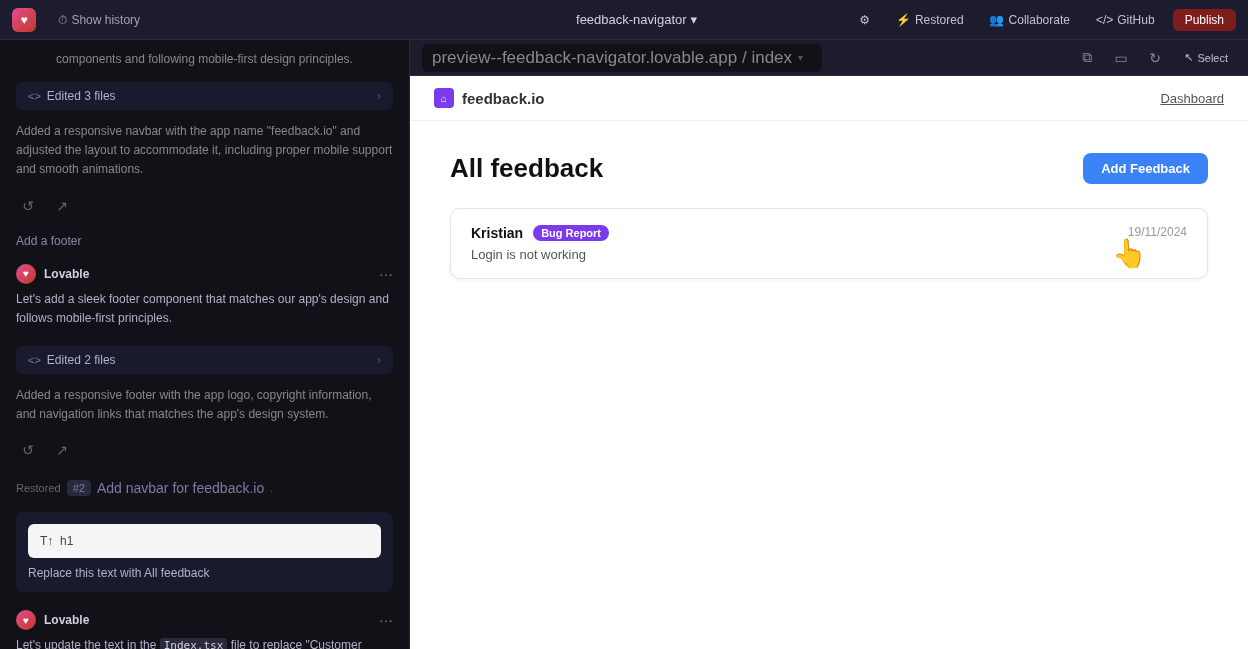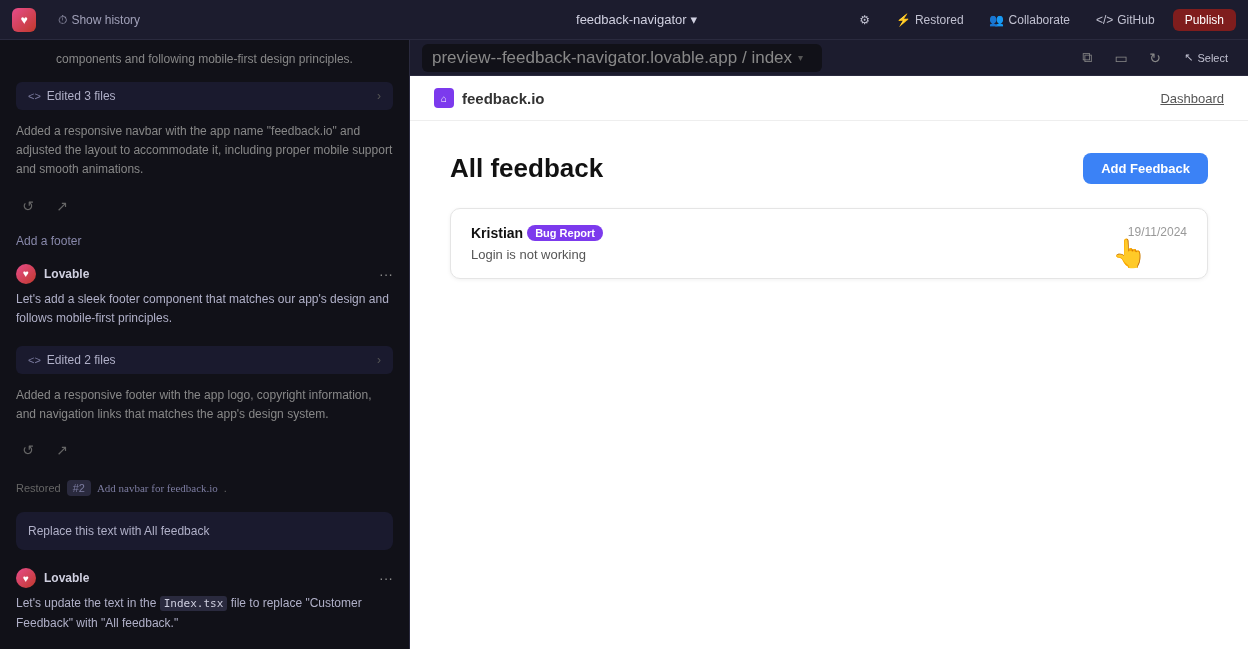--- a/index.html
+++ b/index.html
@@ -226,23 +226,22 @@
     }
     .restored-badge {
       background: #2a2a3e;
       border-radius: 4px;
       padding: 2px 6px;
       font-size: 11px;
       color: #7c7ca0;
       display: flex; align-items: center; gap: 4px;
     }
     .restored-link {
-      font-size: 11px;
+      font-size: 14px;
       color: #7c7ca0;
-      font-family: Liberation Serif, serif;
     }
 
     .preview-card {
       margin: 8px 16px;
       background: #1a1a2e;
       border-radius: 8px;
       padding: 12px;
       display: flex;
       flex-direction: column;
       gap: 8px;
@@ -390,21 +389,21 @@
       border: 1px solid #e5e5e5;
       border-radius: 10px;
       padding: 16px 20px;
       display: flex;
       align-items: flex-start;
       justify-content: space-between;
       box-shadow: 0 1px 4px rgba(0,0,0,0.06);
       position: relative;
     }
     .feedback-card-left { display: flex; flex-direction: column; gap: 6px; }
-    .feedback-card-header { display: flex; align-items: flex-end; gap: 4px; }
+    .feedback-card-header { display: flex; align-items: flex-end; gap: 10px; }
     .feedback-user {
       font-size: 14px;
       font-weight: 600;
       color: #111;
     }
     .bug-badge {
       background: #7c3aed;
       color: #fff;
       border-radius: 12px;
       padding: 2px 8px;
@@ -520,20 +519,26 @@
     <div class="restored-row">
       <span class="restored-label">Restored</span>
       <span class="restored-badge">
         <span>#2</span>
       </span>
       <span class="restored-link">Add navbar for feedback.io</span>
       <span class="restored-label">.</span>
     </div>
 
     <div class="preview-card">
+      <div class="preview-card-inner">
+        <span class="preview-icon">
+          <span>T↑</span>
+          &nbsp;<span>h1</span>
+        </span>
+      </div>
       <span class="preview-replace-text">Replace this text with All feedback</span>
     </div>
 
     <div class="message-block">
       <div class="message-header">
         <div class="lovable-logo">♥</div>
         <span class="lovable-name">Lovable</span>
         <button class="more-btn">···</button>
       </div>
       <div class="message-text">

